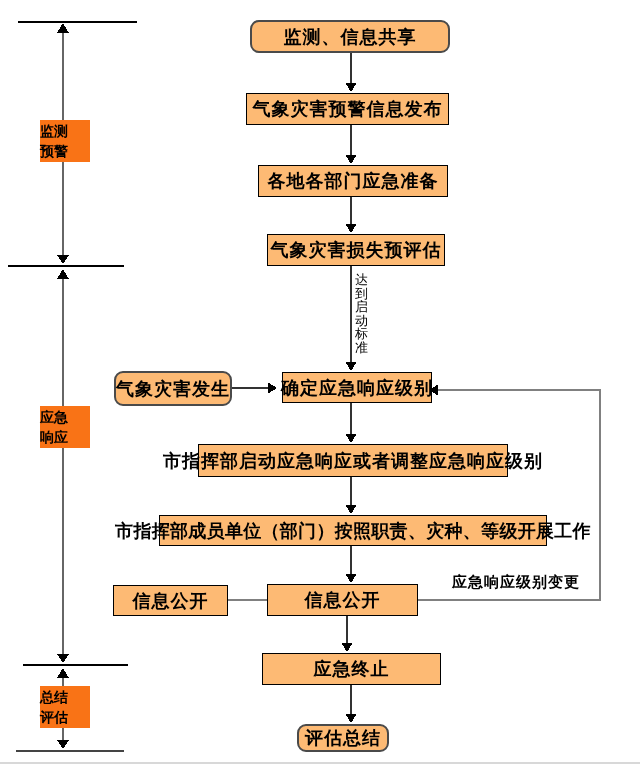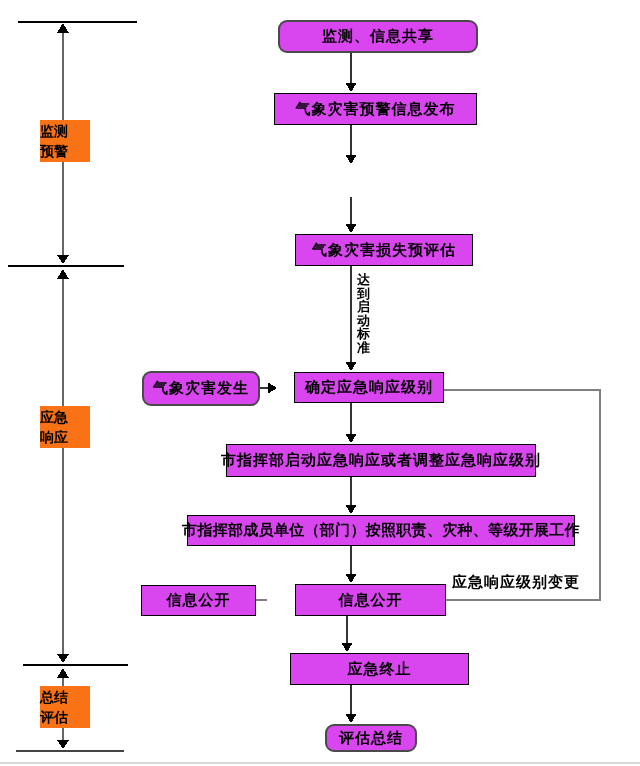--- a/index.html
+++ b/index.html
@@ -4,37 +4,36 @@
 <style>
   * { margin:0; padding:0; box-sizing:border-box; }
   html,body { background:#f5f5f5; }
   #canvas {
     position:relative; width:640px; height:766px; background:#ffffff;
     font-family:"DejaVu Sans","Liberation Sans",sans-serif;
     color:#000; overflow:hidden;
   }
   #lines { position:absolute; left:0; top:0; width:640px; height:766px; }
   .node {
-    position:absolute; background:#d946ef; border:1px solid #000;
+    position:absolute; background:#fdba74; border:1px solid #000;
     display:flex; align-items:center; justify-content:center;
-    font-size:15px; font-weight:600; letter-spacing:1px; white-space:nowrap;
+    font-size:18px; font-weight:600; letter-spacing:1px; white-space:nowrap;
     z-index:2;
-    margin-left:28px;
   }
   .node.rounded { border:2px solid #4a4a4a; border-radius:9px; }
   .node.tight { letter-spacing:0.3px; }
   .phase-label {
     position:absolute; width:50px; text-align:left; background:#f97316;
     font-size:14px; font-weight:600; line-height:20px; white-space:pre-line;
     z-index:2; padding:1px 0;
   }
   .vert-label {
     position:absolute; left:355px; top:273px; width:15px;
-    font-size:13px; font-weight:700; line-height:13.5px;
-    word-break:break-all; text-align:right; z-index:2;
+    font-size:13px; font-weight:400; line-height:13.5px;
+    word-break:break-all; text-align:left; z-index:2;
   }
   .edge-label {
     position:absolute; left:452px; top:573px; width:130px;
     font-size:15px; font-weight:600; letter-spacing:1px; white-space:nowrap;
     z-index:2;
   }
 </style>
 </head>
 <body>
 
@@ -98,22 +97,23 @@
 
   <div class="phase-label" style="left:40px; top:120px;">监测
 预警</div>
   <div class="phase-label" style="left:40px; top:406px;">应急
 响应</div>
   <div class="phase-label" style="left:40px; top:686px;">总结
 评估</div>
 
   <div class="node rounded" style="left:250px; top:20px;  width:200px; height:33px;">监测、信息共享</div>
   <div class="node" style="left:246px; top:93px;  width:203px; height:32px;">气象灾害预警信息发布</div>
+  <div class="node" style="left:258px; top:165px; width:190px; height:32px;">各地各部门应急准备</div>
   <div class="node" style="left:267px; top:234px; width:178px; height:32px;">气象灾害损失预评估</div>
-  <div class="node" style="left:266px; top:372px; width:150px; height:31px;">确定应急响应级别</div>
+  <div class="node" style="left:282px; top:372px; width:150px; height:31px;">确定应急响应级别</div>
   <div class="node" style="left:198px; top:444px; width:310px; height:33px;">市指挥部启动应急响应或者调整应急响应级别</div>
   <div class="node tight" style="left:159px; top:515px; width:388px; height:31px;">市指挥部成员单位（部门）按照职责、灾种、等级开展工作</div>
   <div class="node" style="left:267px; top:584px; width:151px; height:32px;">信息公开</div>
   <div class="node" style="left:262px; top:653px; width:179px; height:32px;">应急终止</div>
   <div class="node rounded" style="left:297px; top:724px; width:92px; height:28px;">评估总结</div>
 
   <div class="node rounded" style="left:114px; top:371px; width:118px; height:35px;">气象灾害发生</div>
   <div class="node" style="left:113px; top:585px; width:115px; height:31px;">信息公开</div>
 
   <div class="vert-label">达到启动标准</div>

